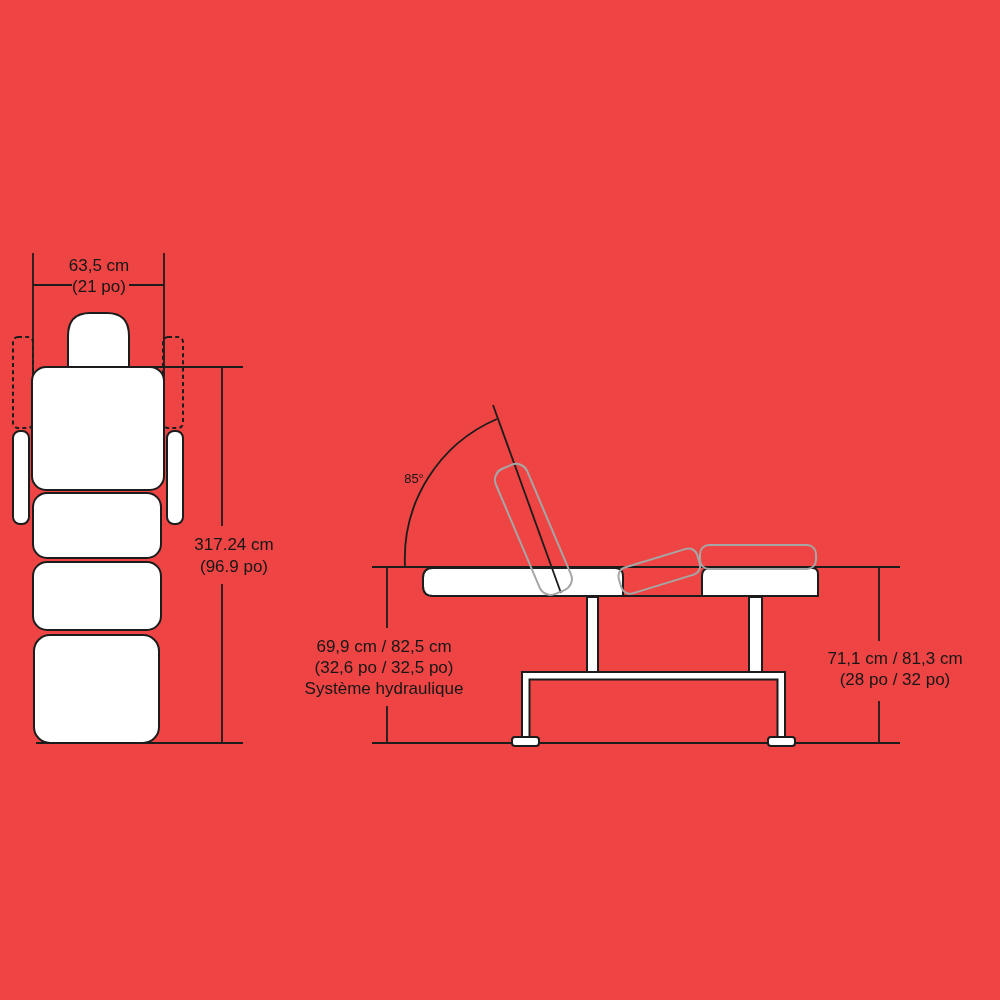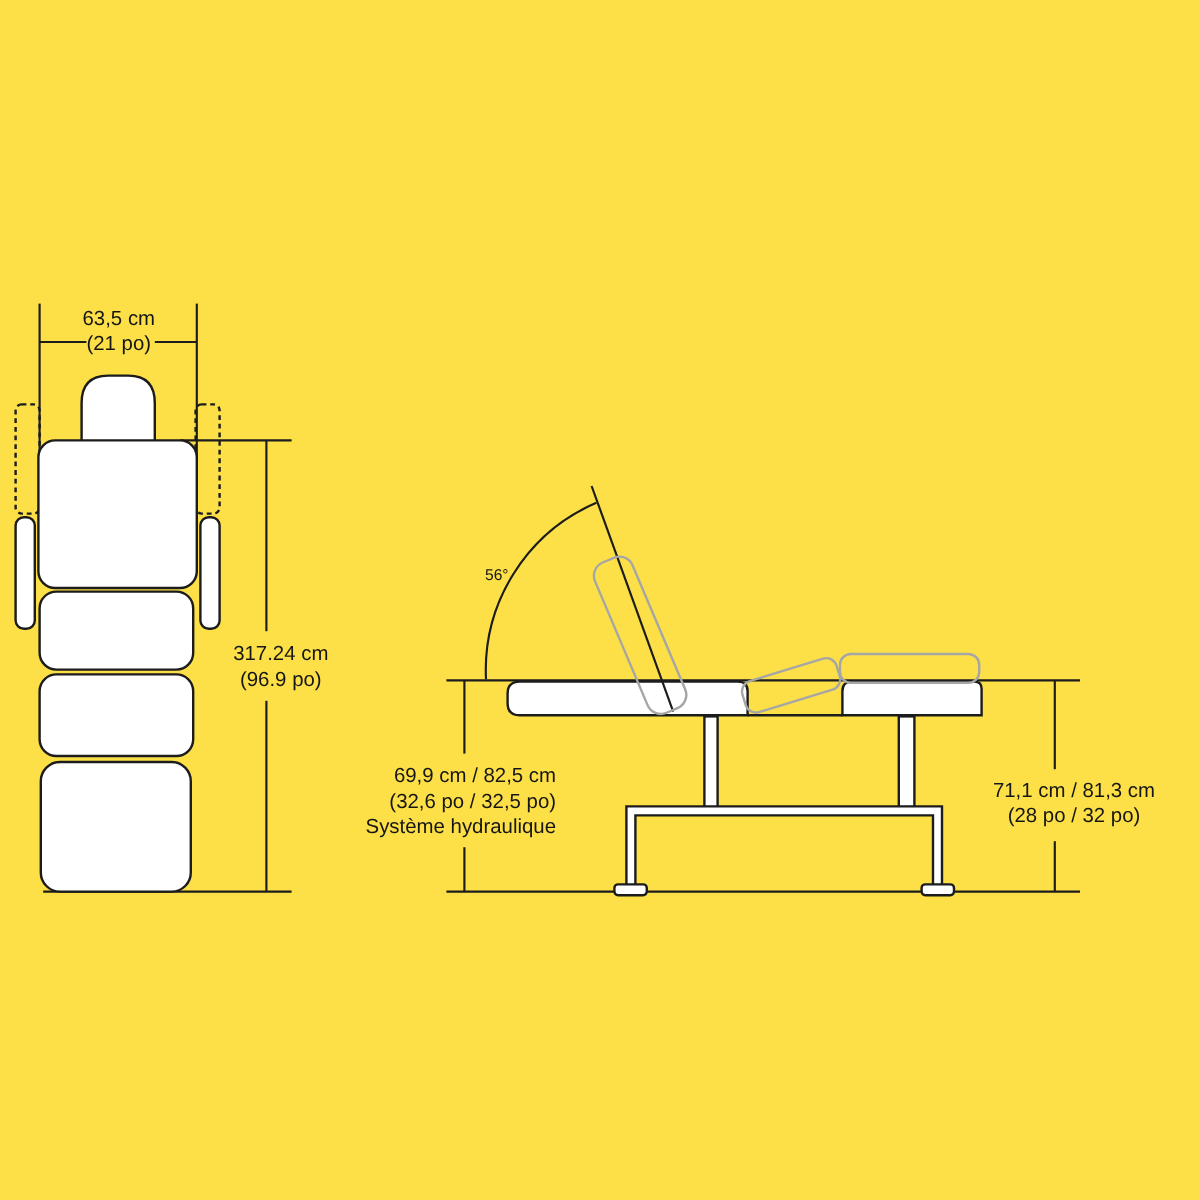--- a/index.html
+++ b/index.html
@@ -1,17 +1,17 @@
 <!DOCTYPE html>
 <html><head>
 <meta charset="utf-8">
 <style>
   html,body{margin:0;padding:0;background:#ffffff;}
   .canvas{
-    position:relative;width:1000px;height:1000px;background:#fde047;
+    position:relative;width:1000px;height:1000px;background:#ef4444;
     font-family:"Liberation Sans",sans-serif;color:#161616;overflow:hidden;
   }
   .svg-layer{position:absolute;left:0;top:0;}
   .dim-label{
     position:absolute;transform:translateX(-50%);text-align:center;
     font-size:17px;line-height:21px;white-space:nowrap;
   }
   .dim-label.tall{line-height:22px;}
   .angle-label{
     position:absolute;transform:translateX(-50%);font-size:13px;white-space:nowrap;
@@ -109,23 +109,23 @@
   <div class="dim-label" style="left:99px;top:255px;">
     <div>63,5 cm</div>
     <div>(21 po)</div>
   </div>
 
   <div class="dim-label tall" style="left:234px;top:534px;">
     <div>317.24 cm</div>
     <div>(96.9 po)</div>
   </div>
 
-  <div class="angle-label" style="left:414px;top:471px;">56°</div>
+  <div class="angle-label" style="left:414px;top:471px;">85°</div>
 
-  <div class="dim-label" style="left:384px;top:636px;text-align:right;">
+  <div class="dim-label" style="left:384px;top:636px;">
     <div>69,9 cm / 82,5 cm</div>
     <div>(32,6 po / 32,5 po)</div>
     <div>Système hydraulique</div>
   </div>
 
   <div class="dim-label" style="left:895px;top:648px;">
     <div>71,1 cm / 81,3 cm</div>
     <div>(28 po / 32 po)</div>
   </div>
 

